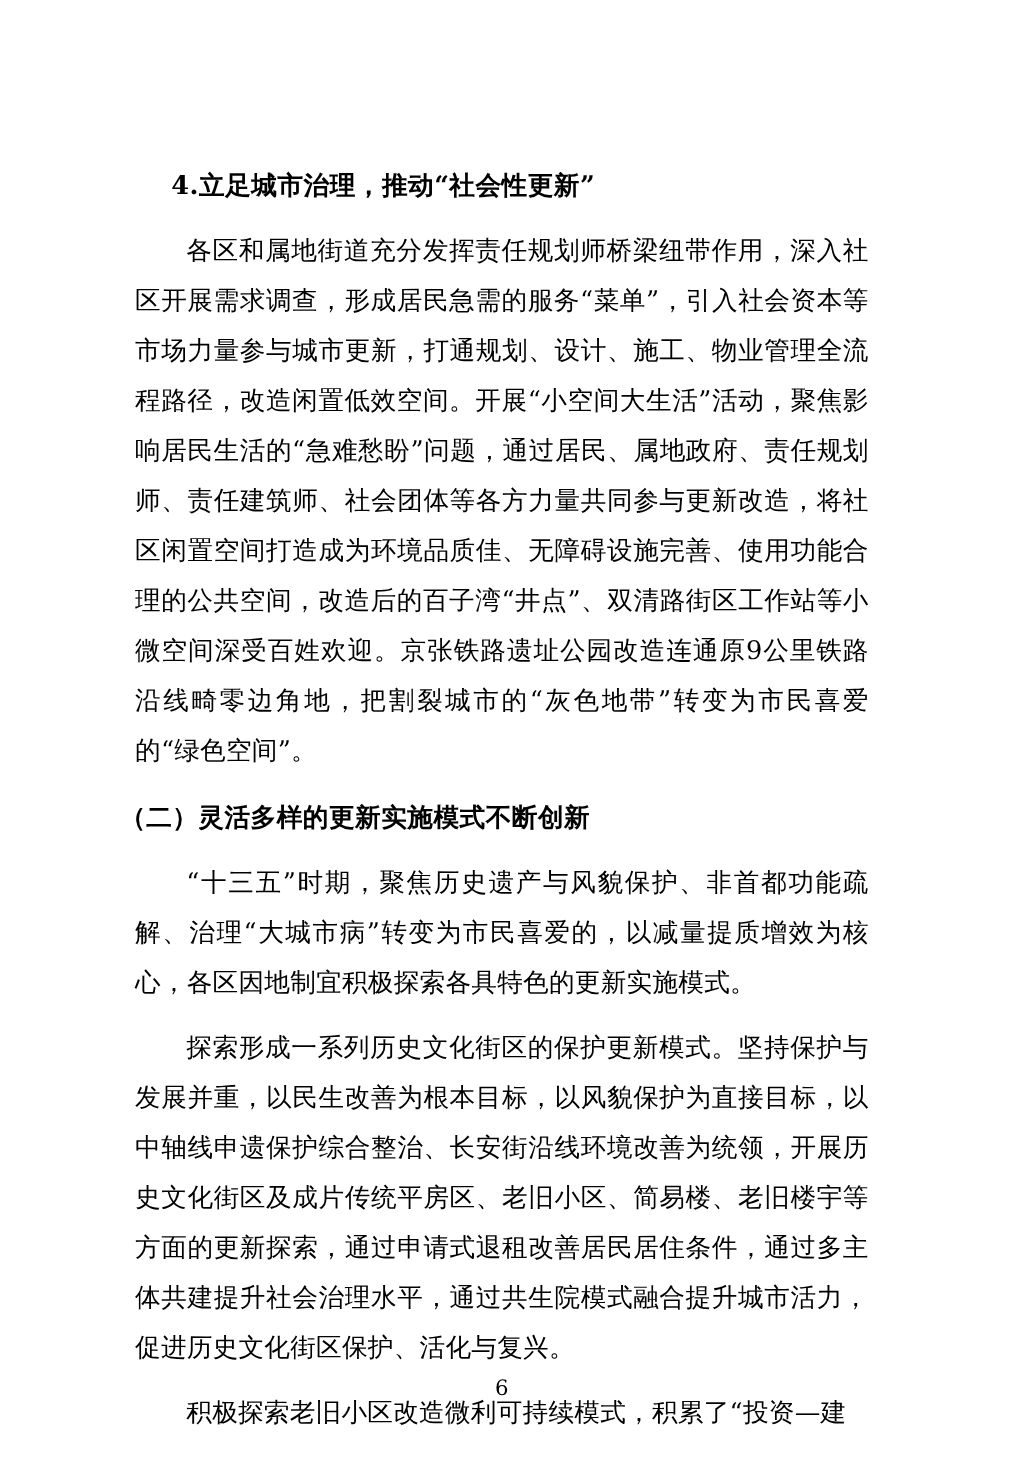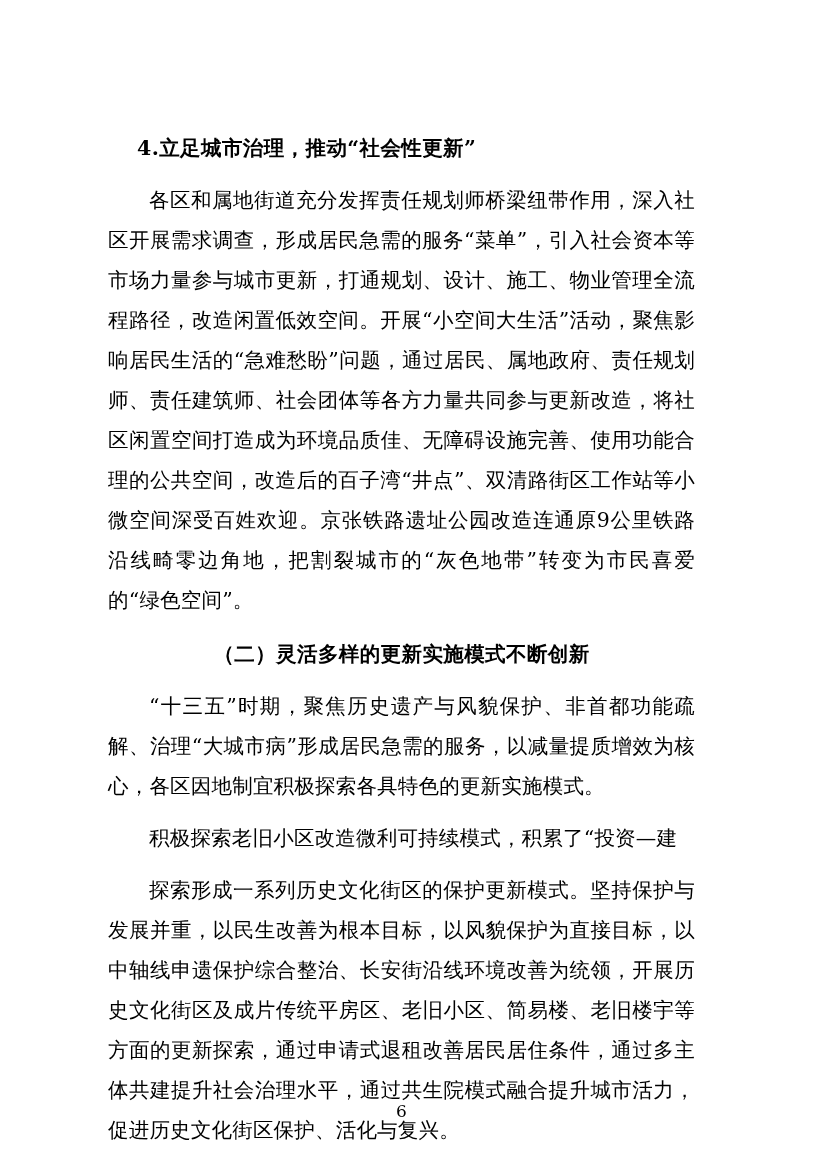--- a/index.html
+++ b/index.html
@@ -33,21 +33,20 @@
   h2.section-heading {
     font-size: 20.5px;
     line-height: 40px;
     font-weight: bold;
     margin: 0 0 2px 0;
     text-indent: 2em;
     letter-spacing: 0.4px;
   }
   h2.section-heading.centered {
     text-indent: 0;
-    text-align: center;
     margin: 14px 0 10px 0;
   }
   p.para {
     margin: 12px;
     text-indent: 2em;
   }
   .page-number {
     position: absolute;
     left: 0;
     right: 0;
@@ -62,22 +61,22 @@
 
 <div class="page">
   <div class="doc-body">
 
     <h2 class="section-heading">4.立足城市治理，推动“社会性更新”</h2>
 
     <p class="para">各区和属地街道充分发挥责任规划师桥梁纽带作用，深入社区开展需求调查，形成居民急需的服务“菜单”，引入社会资本等市场力量参与城市更新，打通规划、设计、施工、物业管理全流程路径，改造闲置低效空间。开展“小空间大生活”活动，聚焦影响居民生活的“急难愁盼”问题，通过居民、属地政府、责任规划师、责任建筑师、社会团体等各方力量共同参与更新改造，将社区闲置空间打造成为环境品质佳、无障碍设施完善、使用功能合理的公共空间，改造后的百子湾“井点”、双清路街区工作站等小微空间深受百姓欢迎。京张铁路遗址公园改造连通原9公里铁路沿线畸零边角地，把割裂城市的“灰色地带”转变为市民喜爱的“绿色空间”。</p>
 
     <h2 class="section-heading centered">（二）灵活多样的更新实施模式不断创新</h2>
 
-    <p class="para">“十三五”时期，聚焦历史遗产与风貌保护、非首都功能疏解、治理“大城市病”形成居民急需的服务，以减量提质增效为核心，各区因地制宜积极探索各具特色的更新实施模式。</p>
+    <p class="para">“十三五”时期，聚焦历史遗产与风貌保护、非首都功能疏解、治理“大城市病”转变为市民喜爱的，以减量提质增效为核心，各区因地制宜积极探索各具特色的更新实施模式。</p>
+
+    <p class="para">探索形成一系列历史文化街区的保护更新模式。坚持保护与发展并重，以民生改善为根本目标，以风貌保护为直接目标，以中轴线申遗保护综合整治、长安街沿线环境改善为统领，开展历史文化街区及成片传统平房区、老旧小区、简易楼、老旧楼宇等方面的更新探索，通过申请式退租改善居民居住条件，通过多主体共建提升社会治理水平，通过共生院模式融合提升城市活力，促进历史文化街区保护、活化与复兴。</p>
 
     <p class="para">积极探索老旧小区改造微利可持续模式，积累了“投资—建</p>
-
-    <p class="para">探索形成一系列历史文化街区的保护更新模式。坚持保护与发展并重，以民生改善为根本目标，以风貌保护为直接目标，以中轴线申遗保护综合整治、长安街沿线环境改善为统领，开展历史文化街区及成片传统平房区、老旧小区、简易楼、老旧楼宇等方面的更新探索，通过申请式退租改善居民居住条件，通过多主体共建提升社会治理水平，通过共生院模式融合提升城市活力，促进历史文化街区保护、活化与复兴。</p>
 
   </div>
 
   <div class="page-number">6</div>
 </div>
 
 </body></html>

